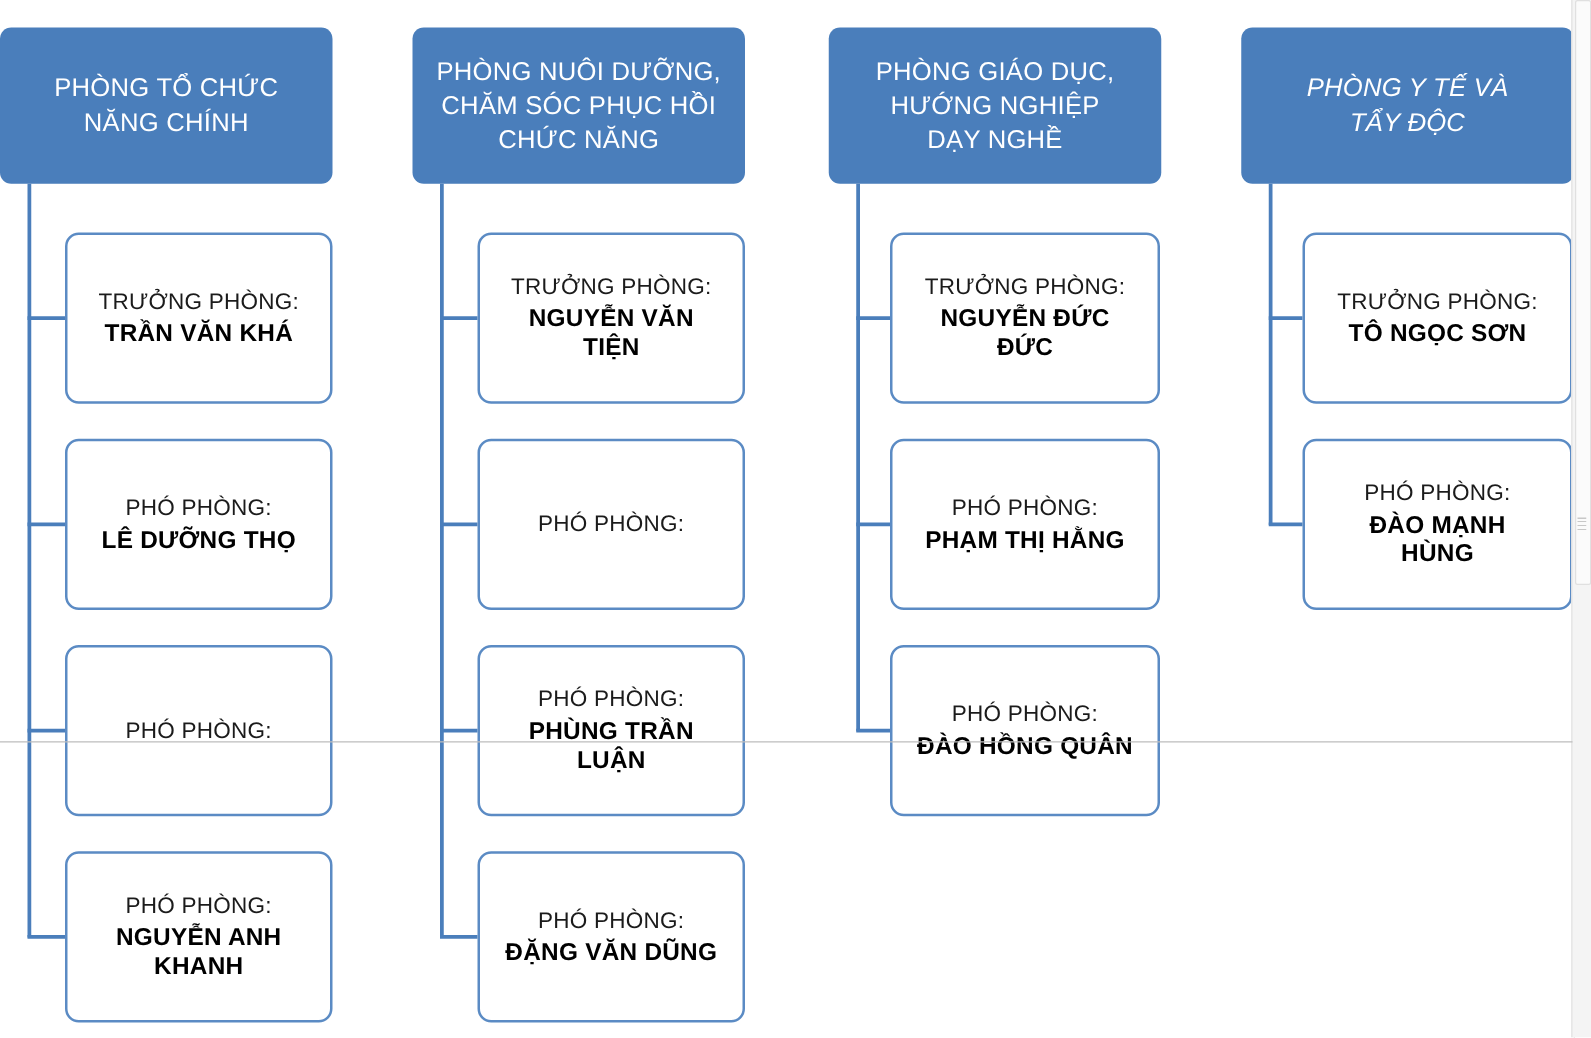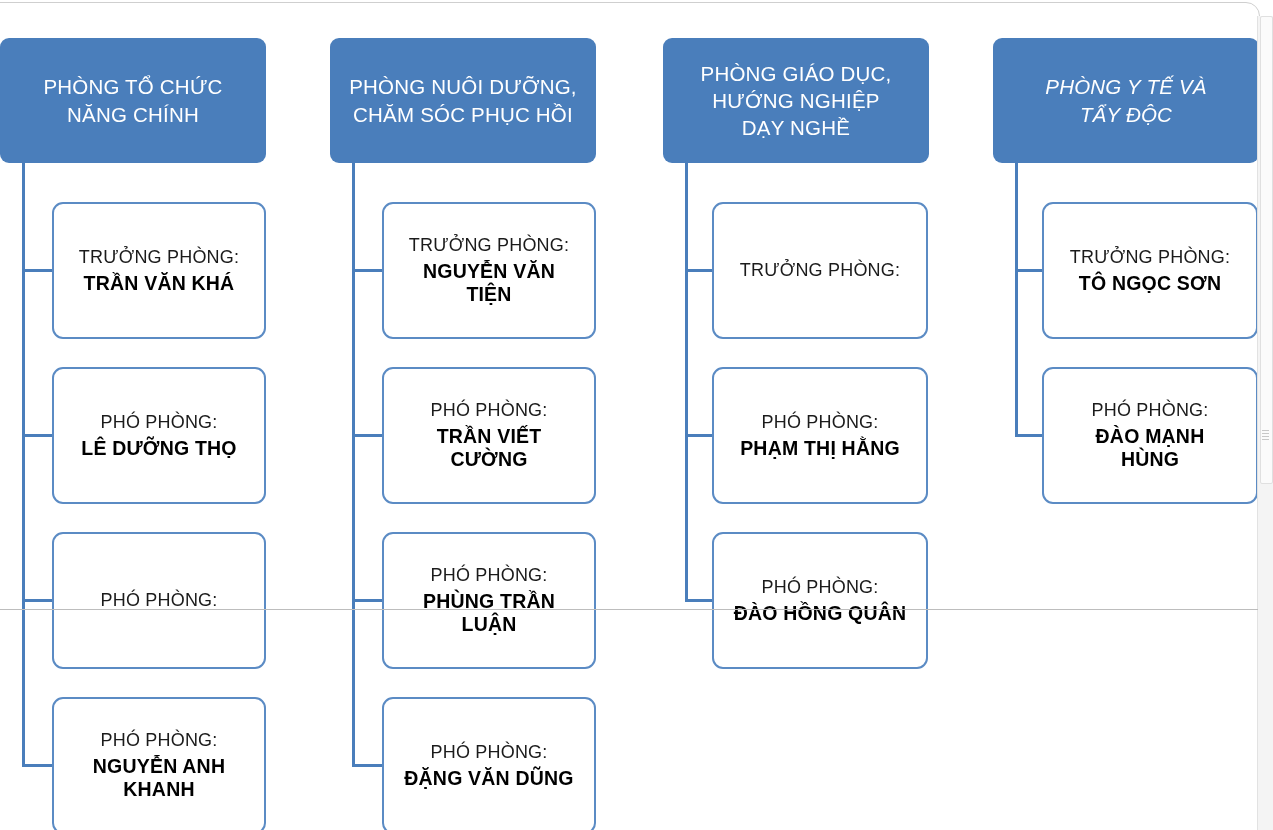--- a/index.html
+++ b/index.html
@@ -13,21 +13,20 @@
     overflow: hidden;
     font-family: "Liberation Sans", sans-serif;
   }
 
   #page {
     position: relative;
     width: 1273px;
     height: 600px;
     background: #ffffff;
     box-sizing: border-box;
-    margin-top: 16px;
   }
 
   
   .doc-frame {
     position: absolute;
     left: -14px;
     top: -14px;
     width: 1272px;
     height: 860px;
     border: 1px solid #cfcfcf;
@@ -203,38 +202,35 @@
             <div>NGUYỄN ANH</div>
             <div>KHANH</div>
           </div>
         </div>
       </div>
       <div class="column" style="left: 330px;">
         <div class="hdr h3" style="height: 125px;">
           <div>
             <div>PHÒNG NUÔI DƯỠNG,</div>
             <div>CHĂM SÓC PHỤC HỒI</div>
+            <div>CHỨC NĂNG</div>
           </div>
         </div>
         <div class="spine" style="left: 22px; top: 147px; height: 602.5px;"></div>
         <div class="stub" style="left: 22px; top: 253px; width: 30px;"></div>
         <div class="node" style="left: 52px; top: 186px; width: 214px; height: 137px;">
           <div class="role">TRƯỞNG PHÒNG:</div>
           <div class="person">
             <div>NGUYỄN VĂN</div>
             <div>TIỆN</div>
           </div>
         </div>
         <div class="stub" style="left: 22px; top: 418px; width: 30px;"></div>
         <div class="node" style="left: 52px; top: 351px; width: 214px; height: 137px;">
           <div class="role">PHÓ PHÒNG:</div>
-          <div class="person">
-            <div>TRẦN VIẾT</div>
-            <div>CƯỜNG</div>
-          </div>
         </div>
         <div class="stub" style="left: 22px; top: 583px; width: 30px;"></div>
         <div class="node" style="left: 52px; top: 516px; width: 214px; height: 137px;">
           <div class="role">PHÓ PHÒNG:</div>
           <div class="person">
             <div>PHÙNG TRẦN</div>
             <div>LUẬN</div>
           </div>
         </div>
         <div class="stub" style="left: 22px; top: 748px; width: 30px;"></div>
@@ -250,20 +246,24 @@
           <div>
             <div>PHÒNG GIÁO DỤC,</div>
             <div>HƯỚNG NGHIỆP</div>
             <div>DẠY NGHỀ</div>
           </div>
         </div>
         <div class="spine" style="left: 22px; top: 147px; height: 437.5px;"></div>
         <div class="stub" style="left: 22px; top: 253px; width: 27px;"></div>
         <div class="node" style="left: 49px; top: 186px; width: 216px; height: 137px;">
           <div class="role">TRƯỞNG PHÒNG:</div>
+          <div class="person">
+            <div>NGUYỄN ĐỨC</div>
+            <div>ĐỨC</div>
+          </div>
         </div>
         <div class="stub" style="left: 22px; top: 418px; width: 27px;"></div>
         <div class="node" style="left: 49px; top: 351px; width: 216px; height: 137px;">
           <div class="role">PHÓ PHÒNG:</div>
           <div class="person">
             <div>PHẠM THỊ HẰNG</div>
           </div>
         </div>
         <div class="stub" style="left: 22px; top: 583px; width: 27px;"></div>
         <div class="node" style="left: 49px; top: 516px; width: 216px; height: 137px;">

